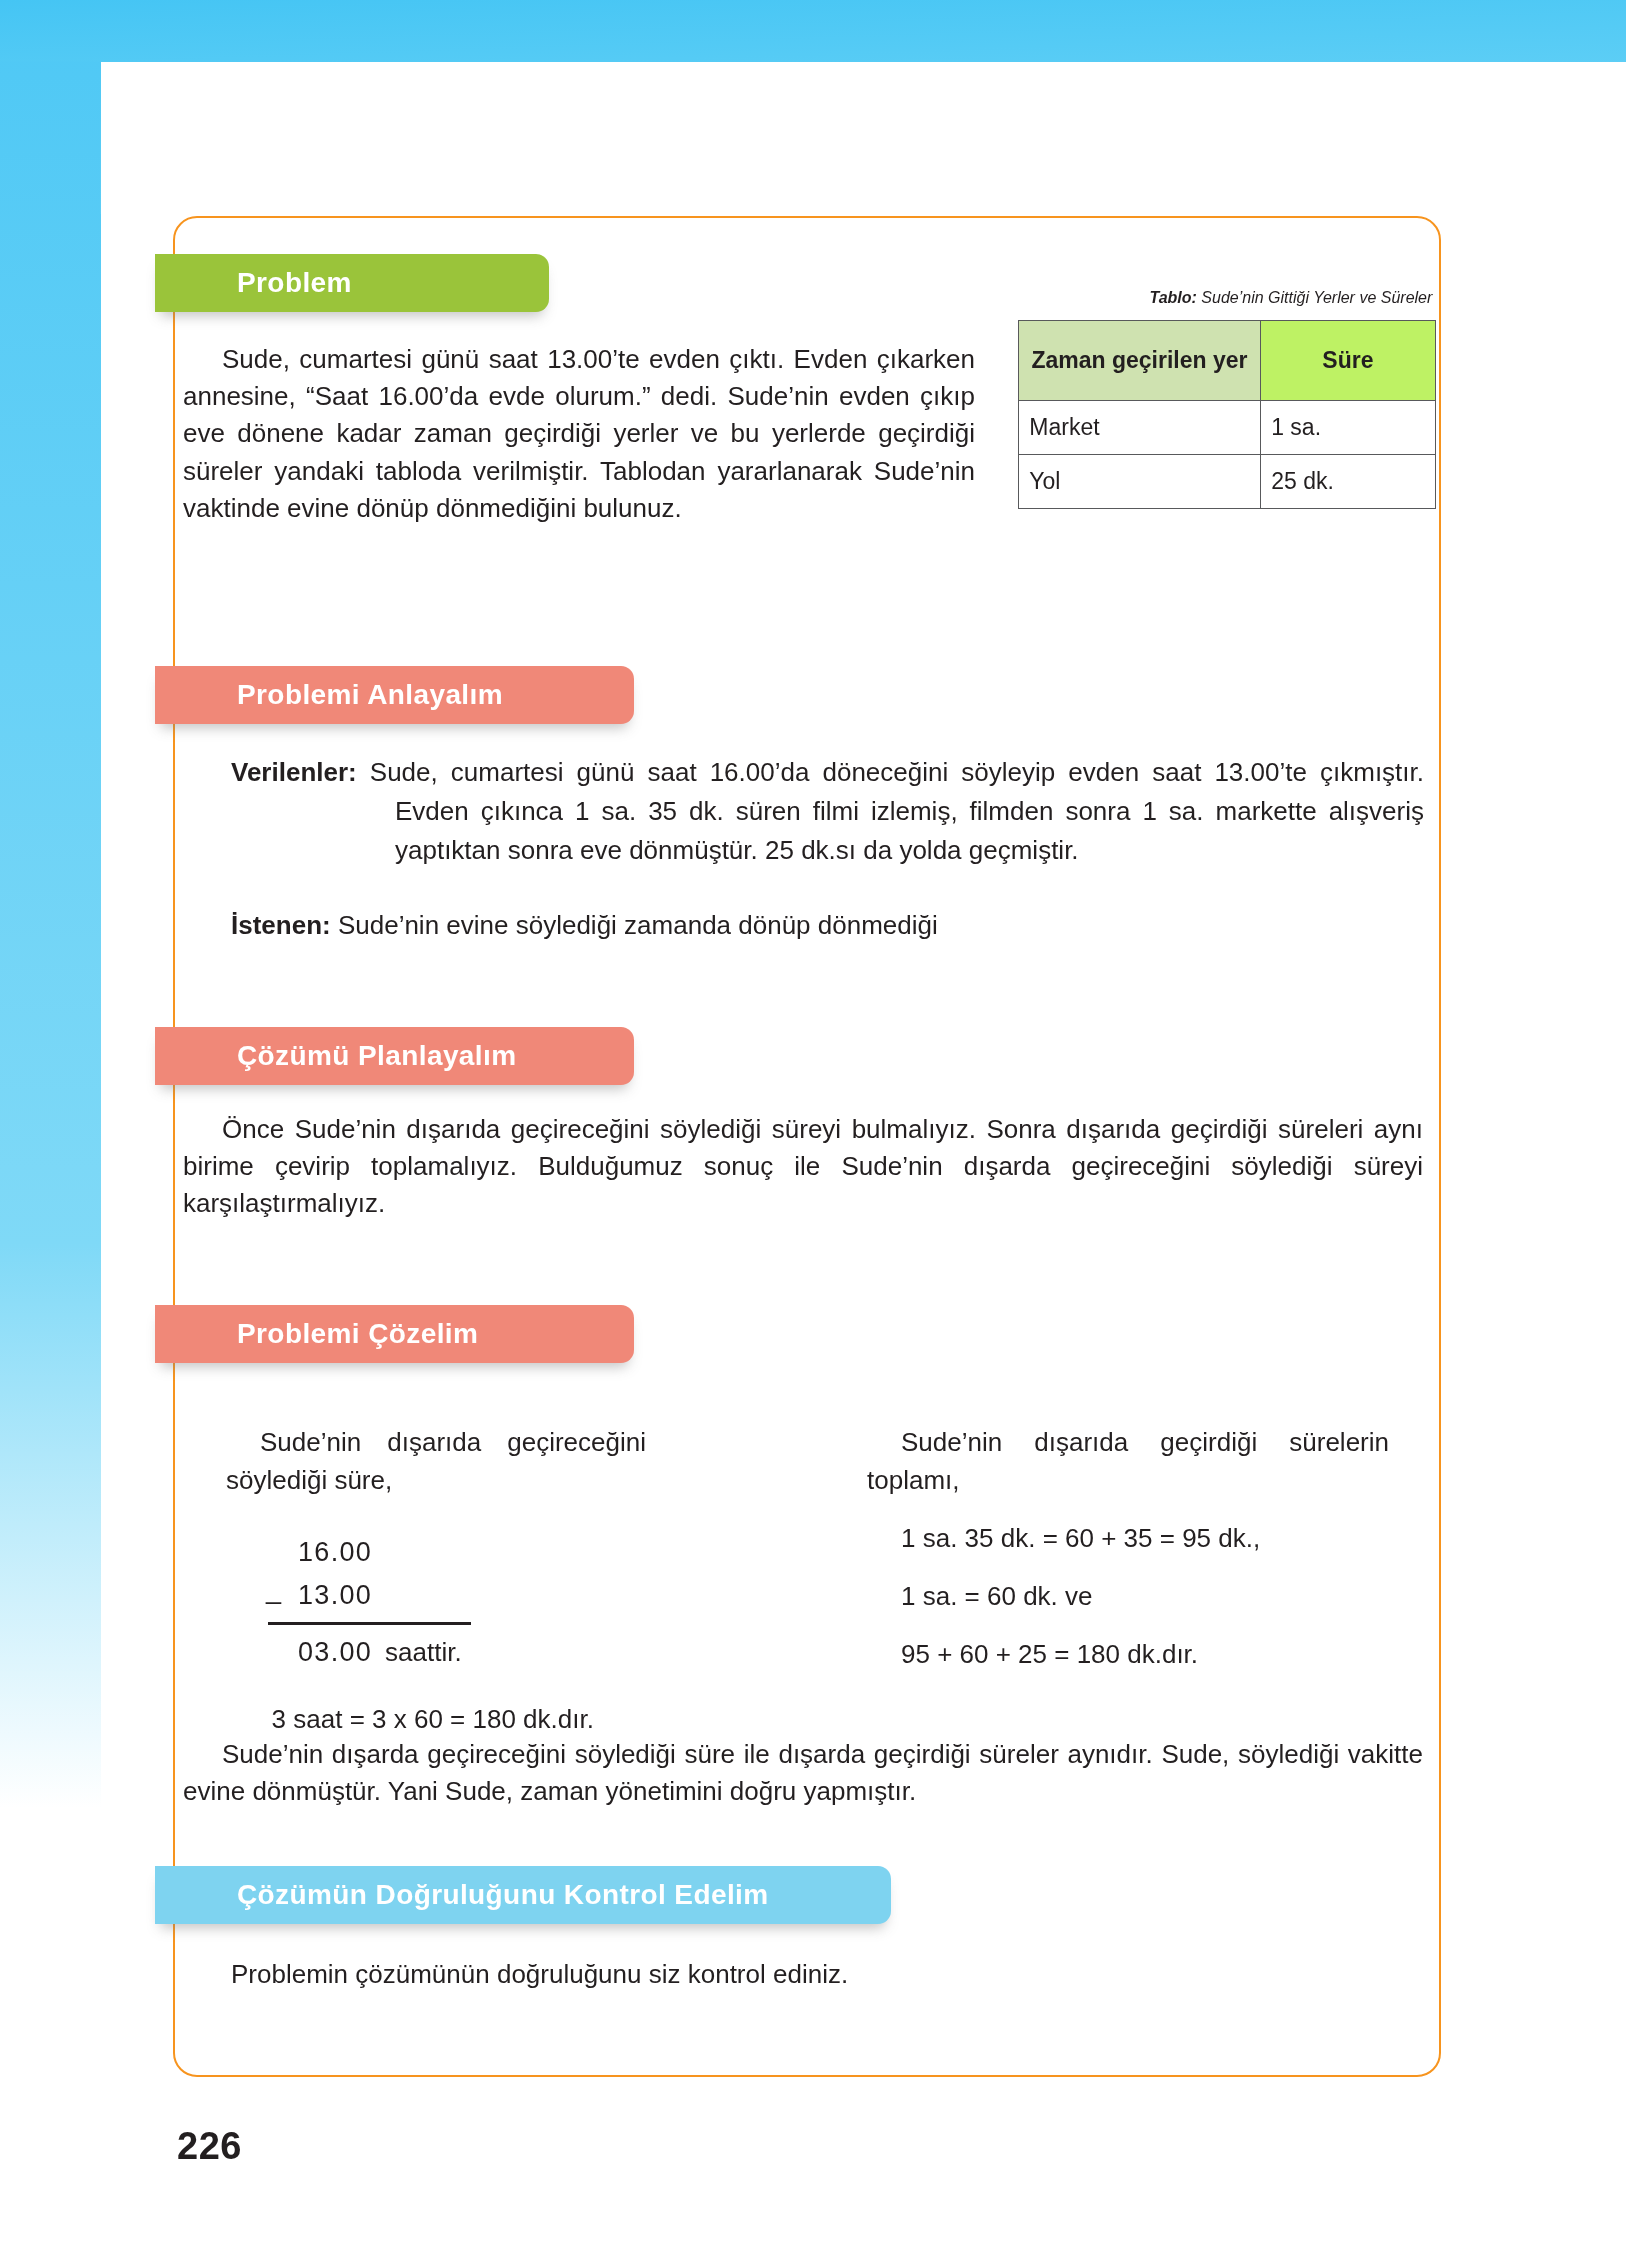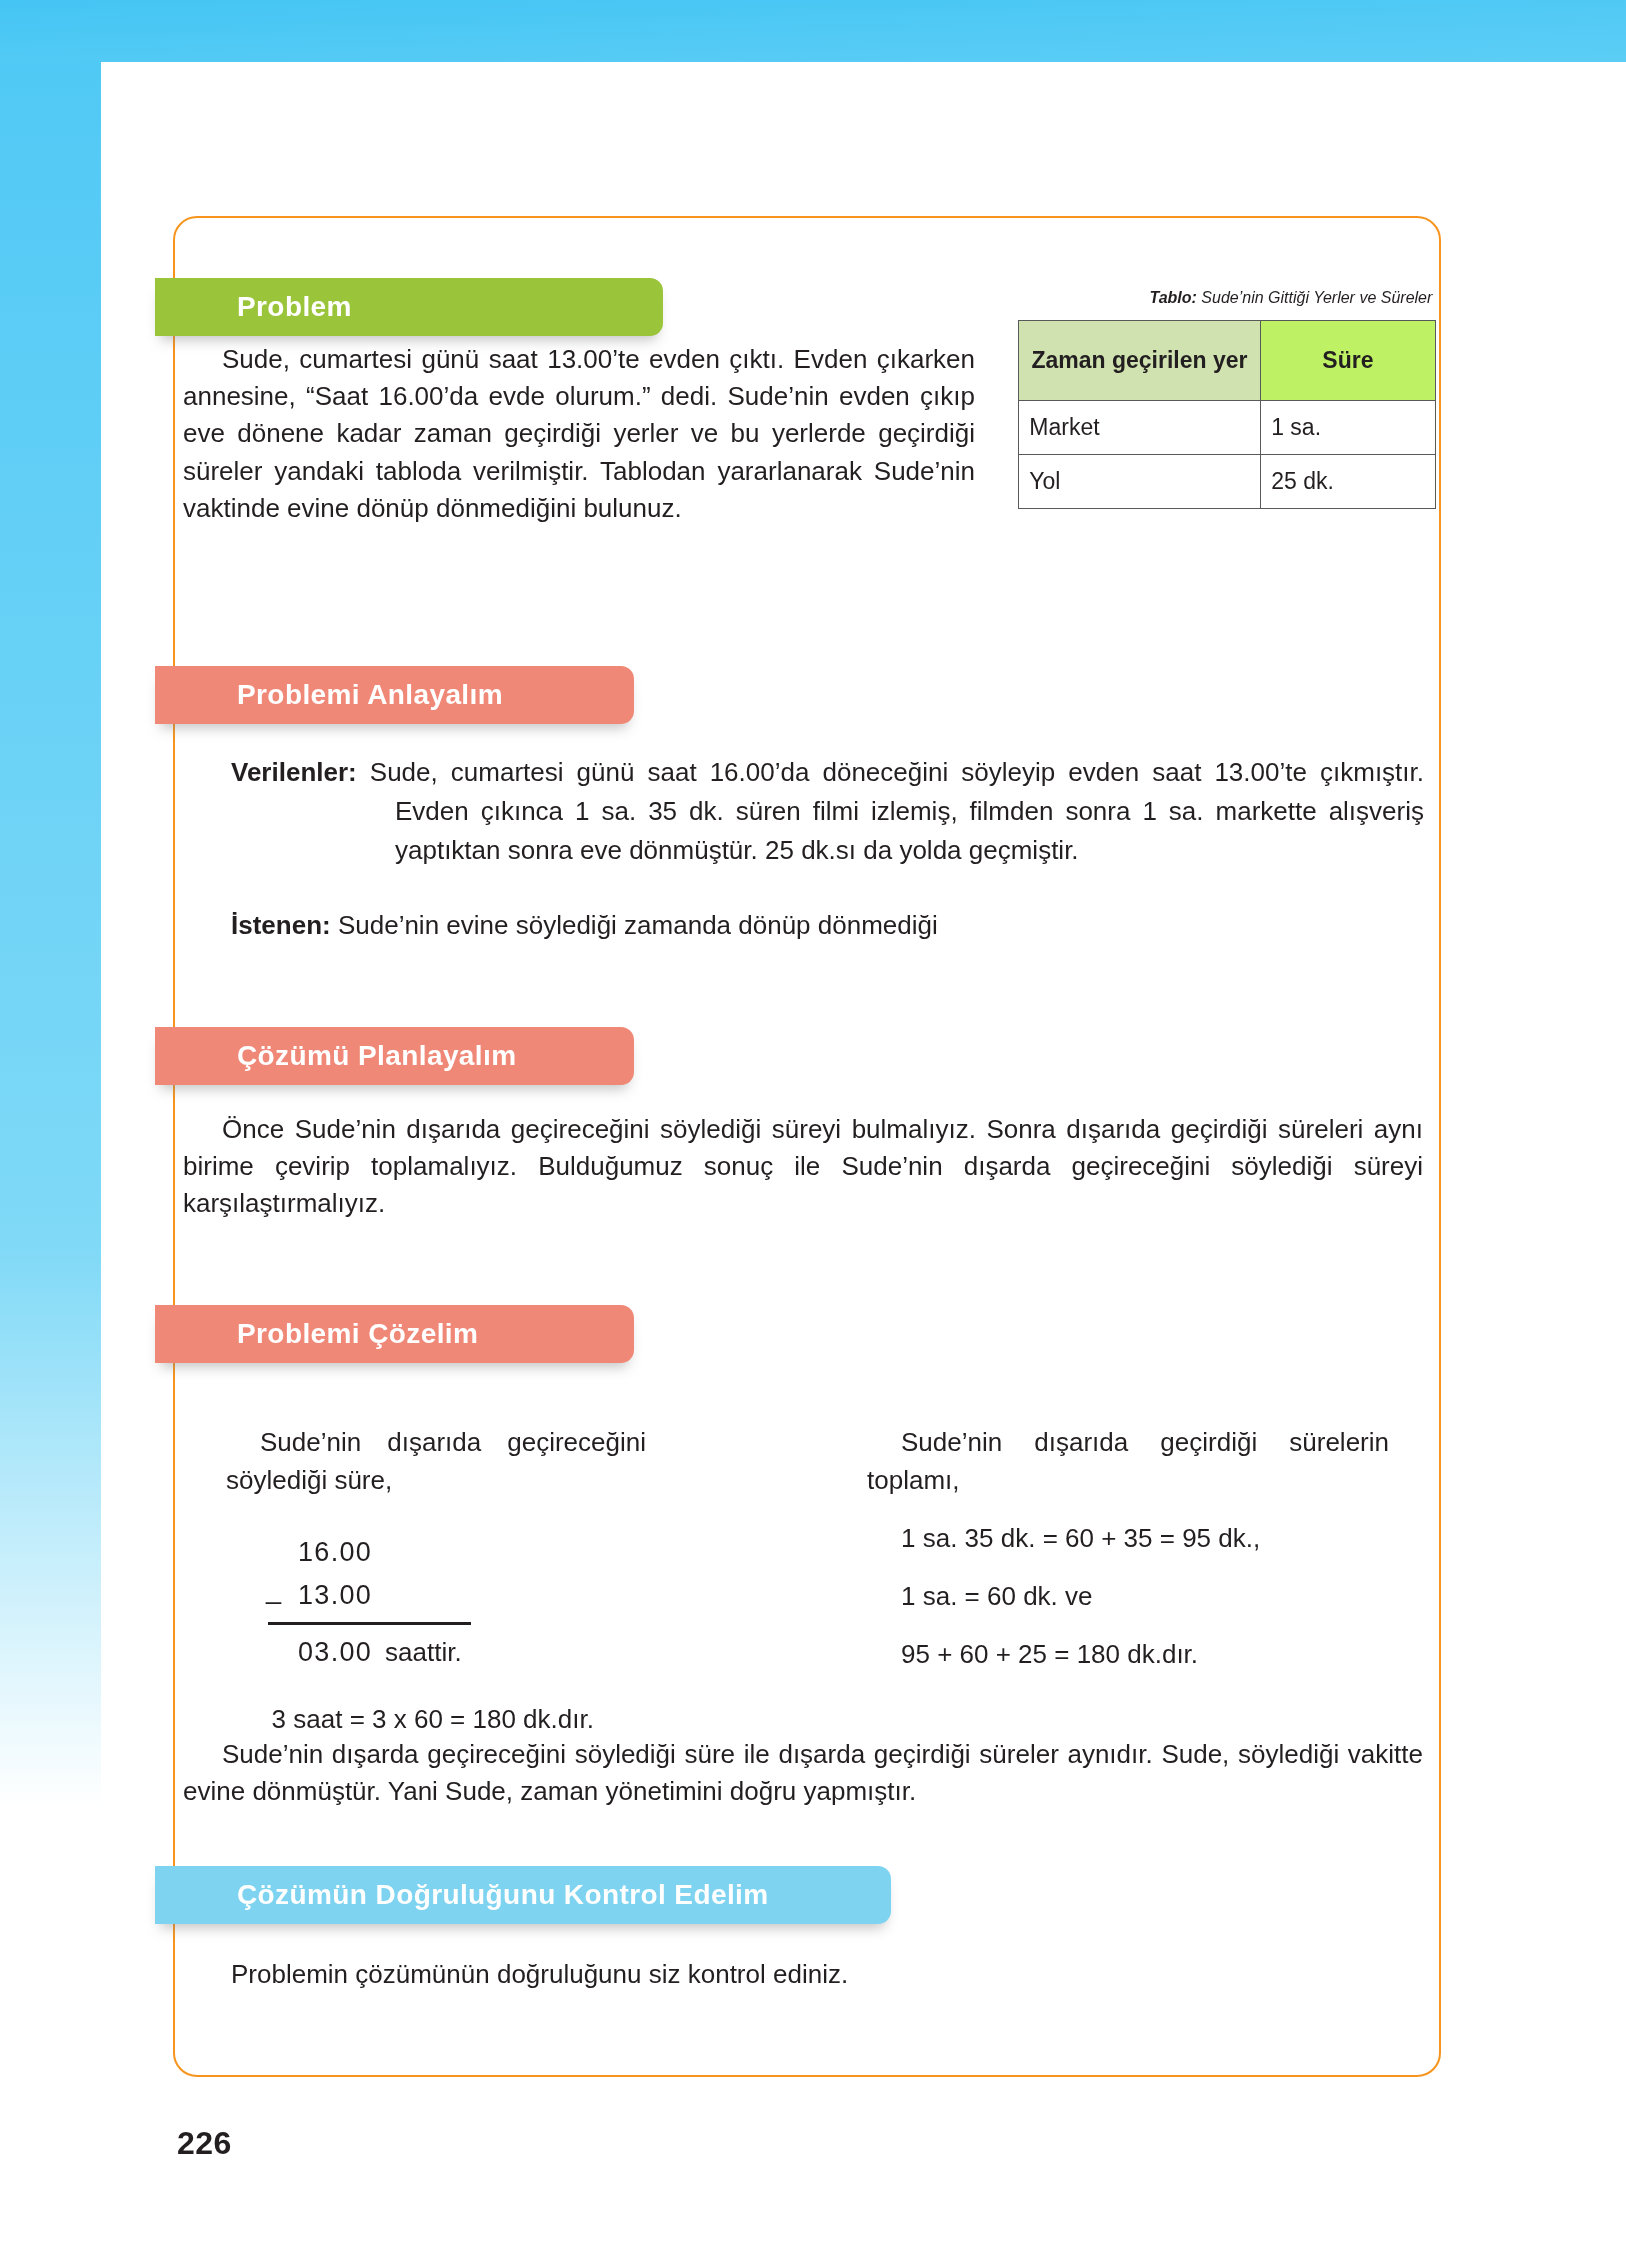--- a/index.html
+++ b/index.html
@@ -178,21 +178,21 @@
   .sub-unit { letter-spacing: 0; margin-left: 13px; font-size: 26px; }
   .sub-line-3 { margin-top: 26px; margin-left: 5.6px; font-size: 26px; letter-spacing: 0; }
 
   .calc-line { margin-top: 20.5px; margin-left: 34px; font-size: 26px; }
 
   
   #page-number {
     position: absolute;
     left: 177px;
     top: 2125px;
-    font-size: 32px;
+    font-size: 38px;
     font-weight: bold;
     color: #231f20;
     letter-spacing: 0.5px;
   }
 </style>
 </head>
 <body>
 
 <div id="blue-left-bar"></div>
 
@@ -203,21 +203,21 @@
       <stop offset="100%" stop-color="#72d6f7"></stop>
     </linearGradient>
   </defs>
   <path d="M0,0 H1745 V118 C1600,118 1530,152 1500,200 C1480,222 1440,230 1400,230 H108 V66 H0 Z" fill="url(#blueGrad)"></path>
 </svg>
 
 <div id="page-sheet"></div>
 
 <div id="content-frame"></div>
 
-<div class="banner banner-green" style="left:155px; top:254px; width:508px; height:58px;margin-top:24px;">
+<div class="banner banner-green" style="left:155px; top:254px; width:394px; height:58px;">
   <span>Problem</span>
 </div>
 
 <div class="para indent" style="left:183px; top:341px; width:792px;">Sude, cumartesi günü saat 13.00’te evden çıktı. Evden çıkarken annesine, “Saat 16.00’da evde olurum.” dedi. Sude’nin evden çıkıp eve dönene kadar zaman geçirdiği yerler ve bu yerlerde geçirdiği süreler yandaki tabloda verilmiştir. Tablodan yararlanarak Sude’nin vaktinde evine dönüp dönmediğini bulunuz.</div>
 
 <div id="table-wrap">
   <div id="table-caption">
     <span class="cap-strong">Tablo:</span><span> Sude’nin Gittiği Yerler ve Süreler</span>
   </div>
   <table class="data-table">

